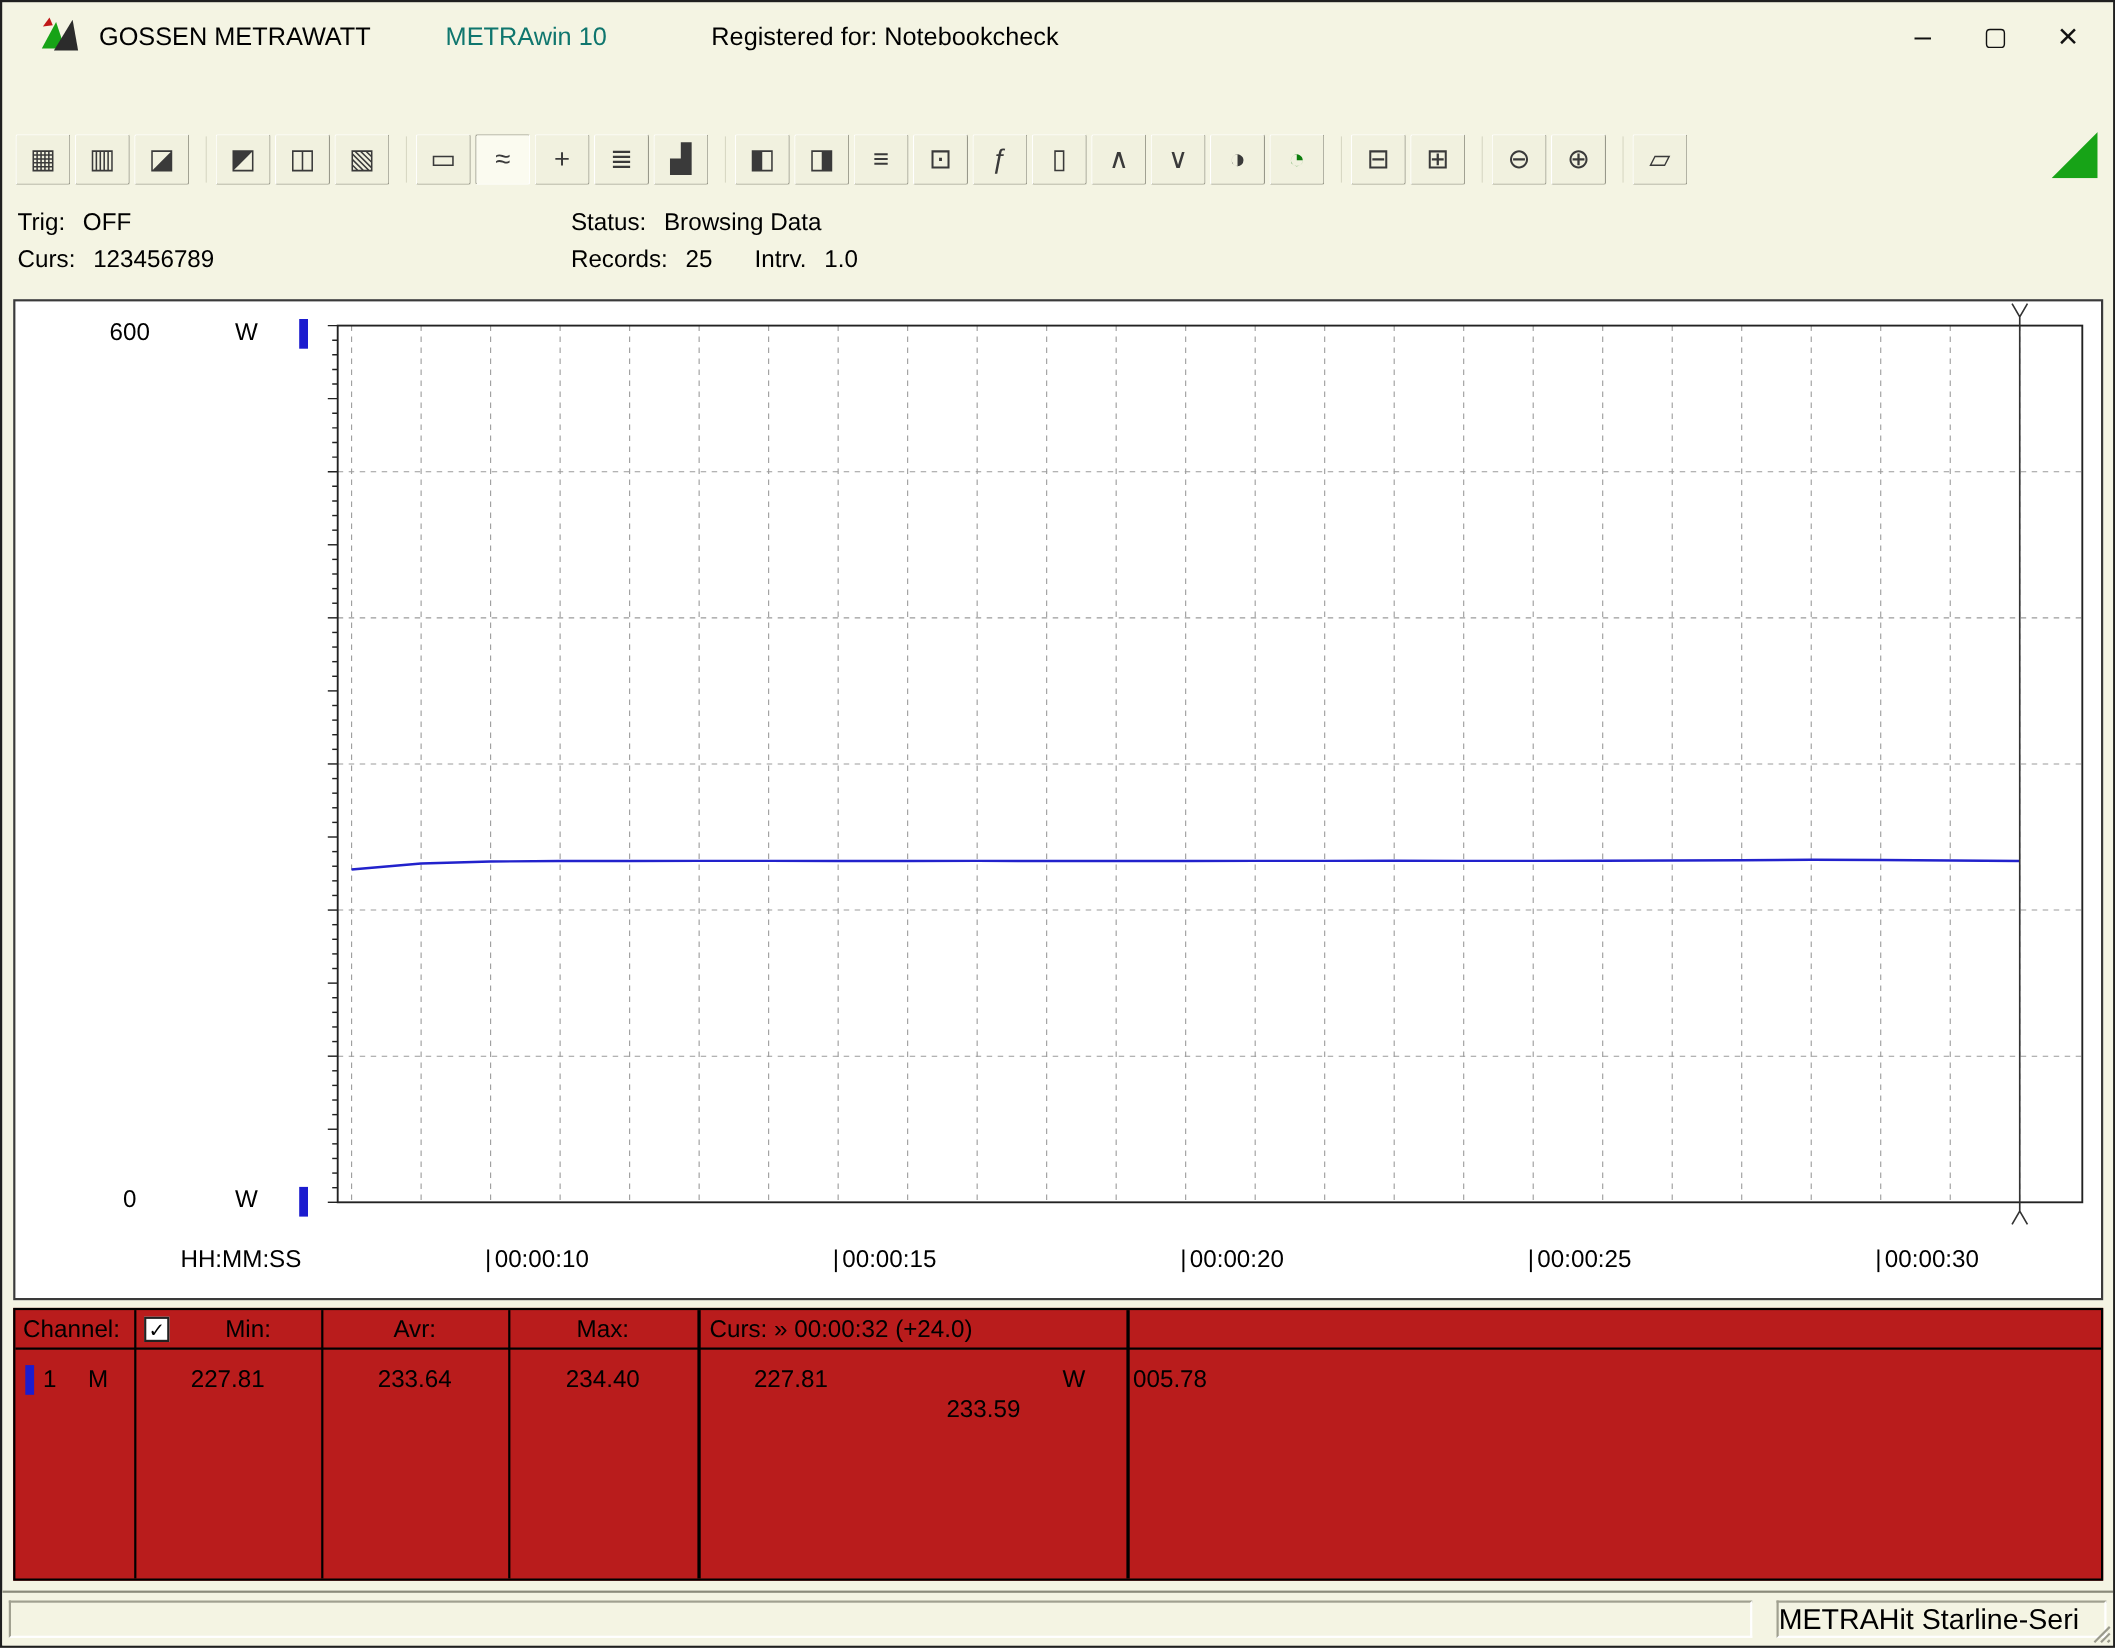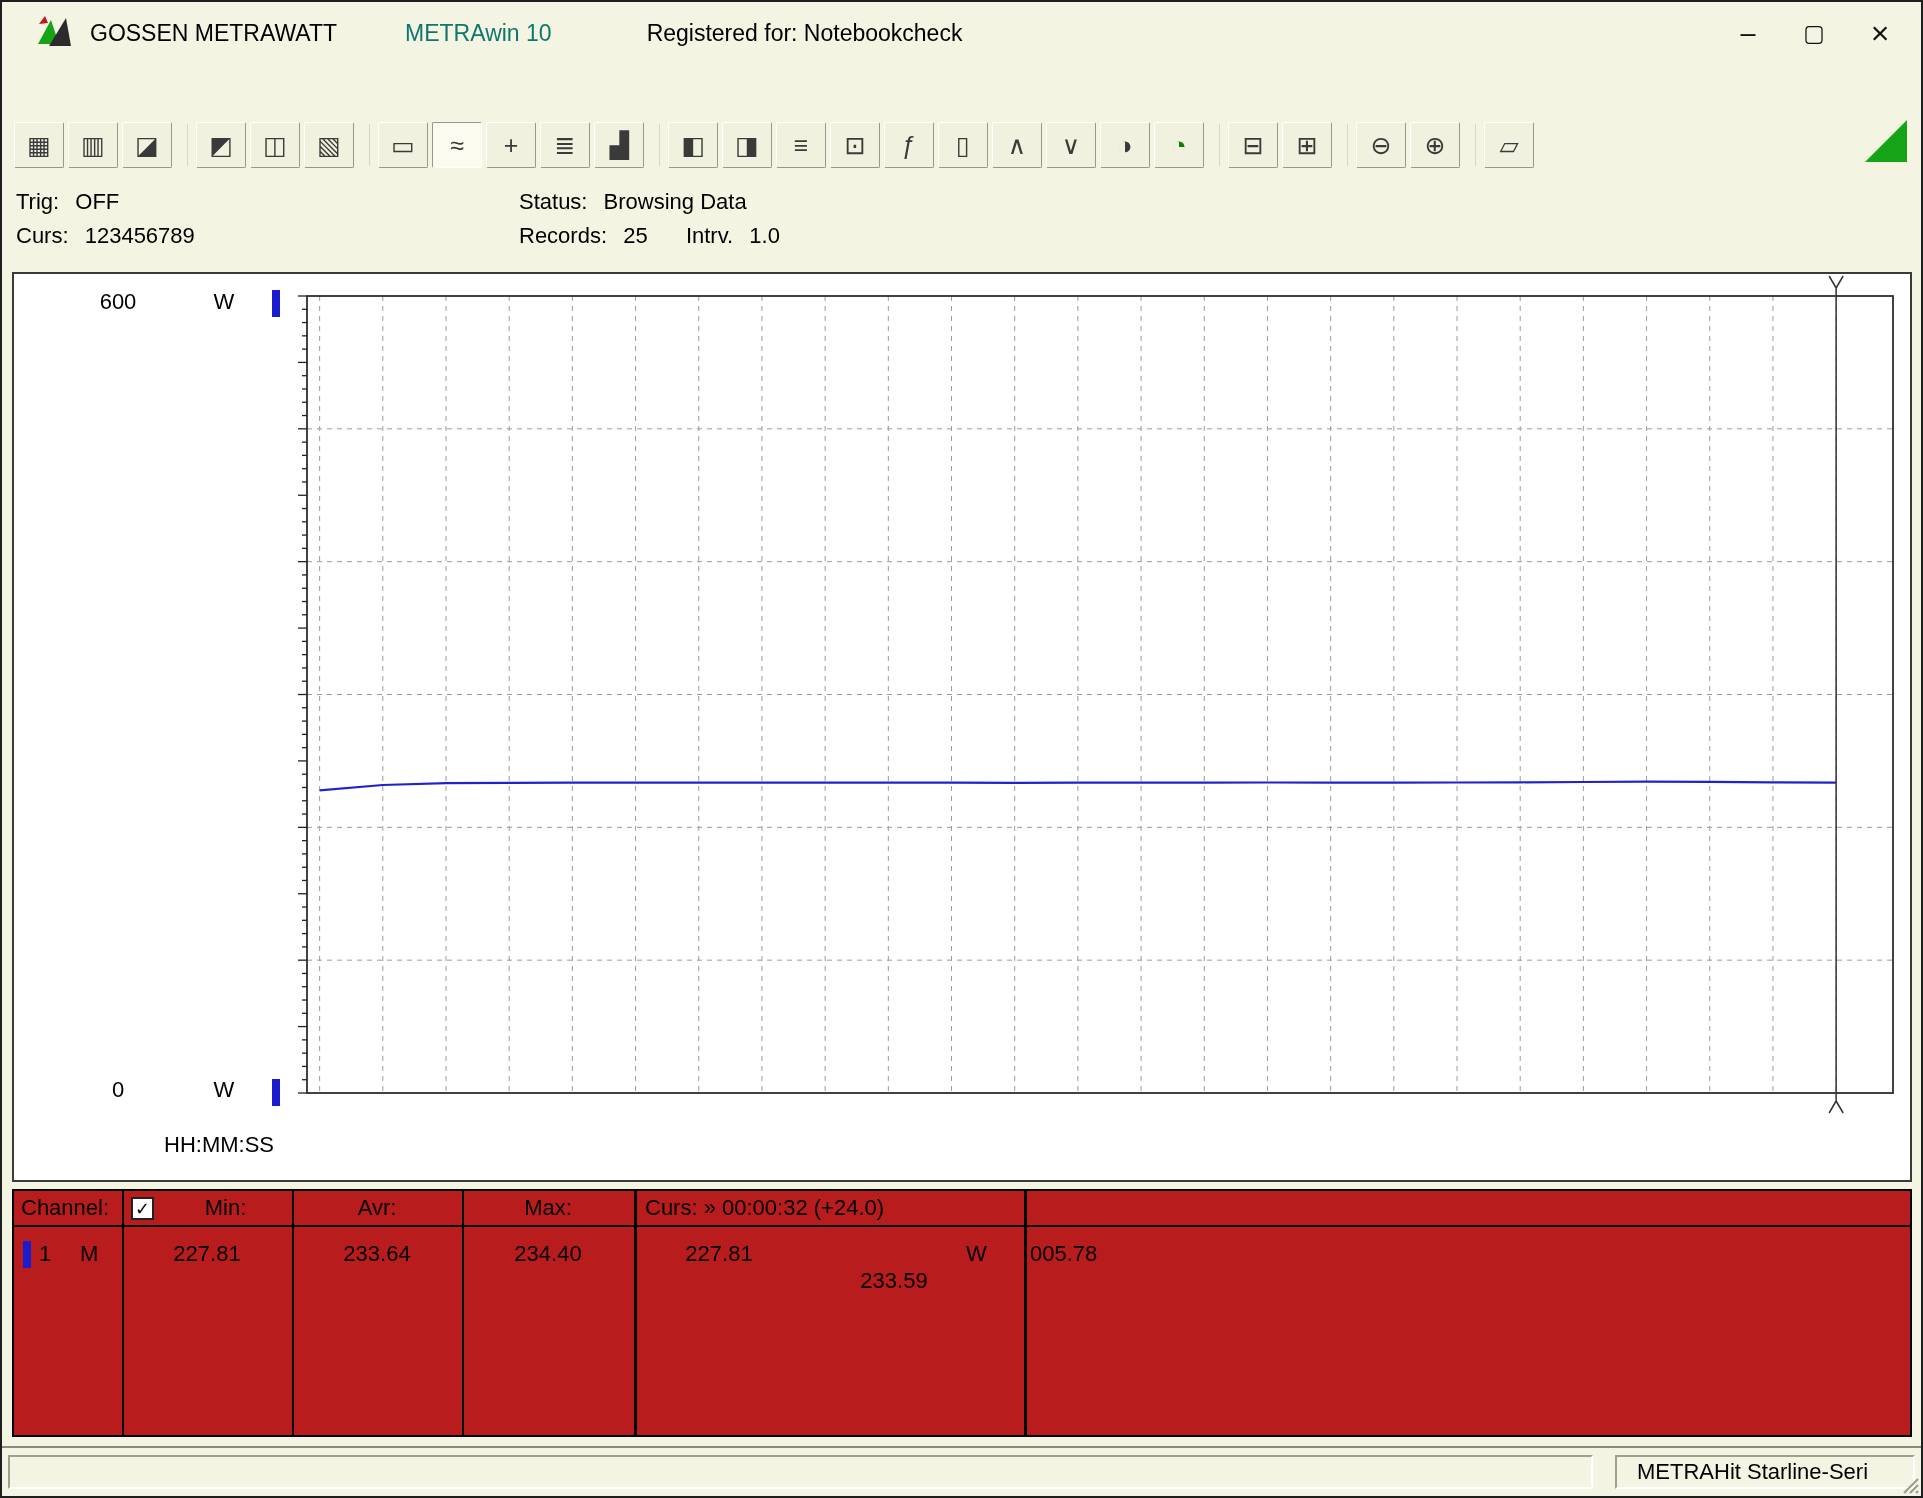--- a/index.html
+++ b/index.html
@@ -59,21 +59,21 @@
   .tcell{position:absolute;white-space:nowrap;}
   .checkbox{position:absolute;left:117px;top:6px;width:23px;height:23px;border:2px solid #222;background:#fff;
             display:flex;align-items:center;justify-content:center;font-size:18px;line-height:1;}
   .rowmark{position:absolute;left:9px;top:50px;width:8px;height:27px;background:#1c1ccf;}
 
   
   #statusbar{position:absolute;left:0;bottom:0;right:0;height:50px;background:#f4f4e3;border-top:2px solid #8a8a7a;}
   .sunken{border:2px solid;border-color:#a0a090 #ffffff #ffffff #a0a090;}
   .sb-left{position:absolute;left:6px;top:7px;bottom:7px;width:1585px;}
   .sb-right{position:absolute;right:6px;top:7px;bottom:7px;width:300px;display:flex;align-items:center;
-            padding-left:20px;font-size:22px;color:#000;overflow:hidden;}
+            padding-left:0;font-size:26px;color:#000;overflow:hidden;}
   .grip{position:absolute;right:2px;bottom:2px;}
 </style>
 </head>
 <body>
 
 <div id="win">
 
   <div class="titlebar">
     <svg width="38" height="38" viewBox="0 0 38 38">
       <polygon points="2,30 15,6 23,30" fill="#17a317"></polygon>
@@ -317,20 +317,27 @@
           <line x1="284" y1="22" x2="293" y2="22" class="tick"></line>
           <rect x="293" y="22" width="1586" height="797" class="plotborder"></rect>
           <polyline points="305.6,516.4 368.8,511.0 432.0,509.2 495.2,508.8 558.4,508.7 621.6,508.6 684.8,508.6 747.9,508.7 811.1,508.7 874.3,508.6 937.5,508.7 1000.7,508.8 1063.9,508.7 1127.1,508.6 1190.3,508.6 1253.4,508.5 1316.6,508.6 1379.8,508.6 1443.0,508.5 1506.2,508.3 1569.4,508.0 1632.6,507.6 1695.8,507.8 1758.9,508.3 1822.1,508.7" fill="none" stroke="#2222cc" stroke-width="2.2" stroke-linejoin="round"></polyline>
           <line x1="1822.1314741035856" y1="22" x2="1822.1314741035856" y2="819" class="curs"></line>
           <path d="M 1822.1314741035856 22 L 1822.1314741035856 14 M 1822.1314741035856 14 L 1815.1314741035856 2 M 1822.1314741035856 14 L 1829.1314741035856 2" class="curs"></path>
           <path d="M 1822.1314741035856 819 L 1822.1314741035856 827 M 1822.1314741035856 827 L 1815.1314741035856 839 M 1822.1314741035856 827 L 1829.1314741035856 839" class="curs"></path>
         </svg>
     </div>
 
     <span class="xaxis-format">HH:MM:SS</span>
+    <div class="xlabels">
+        <div class="xtick" style="left: 427.012px;"><span class="tickbar">|</span><span>00:00:10</span></div>
+        <div class="xtick" style="left: 742.948px;"><span class="tickbar">|</span><span>00:00:15</span></div>
+        <div class="xtick" style="left: 1058.88px;"><span class="tickbar">|</span><span>00:00:20</span></div>
+        <div class="xtick" style="left: 1374.82px;"><span class="tickbar">|</span><span>00:00:25</span></div>
+        <div class="xtick" style="left: 1690.76px;"><span class="tickbar">|</span><span>00:00:30</span></div>
+      </div>
   </div>
 
   <div id="dtable">
     <div class="vline" style="left:108px;width:2px;"></div>
     <div class="vline" style="left:278px;width:2px;"></div>
     <div class="vline" style="left:448px;width:2px;"></div>
     <div class="vline" style="left:620px;width:3px;"></div>
     <div class="vline" style="left:1010px;width:3px;"></div>
     <div class="hline"></div>
 

